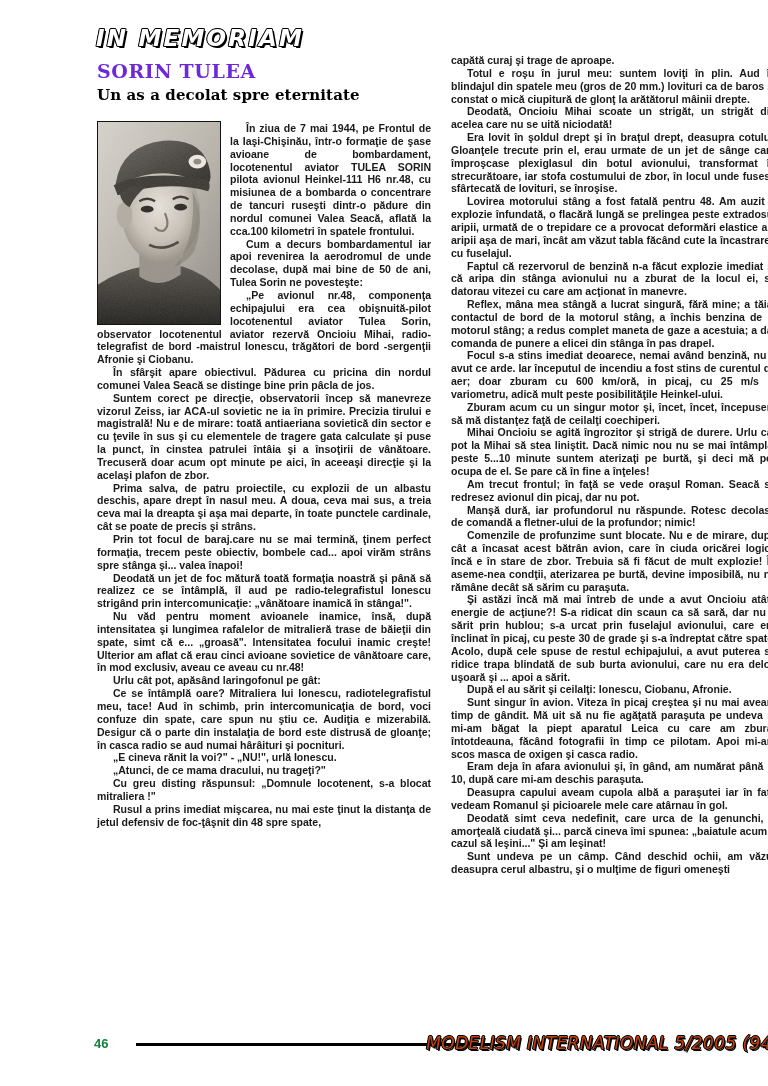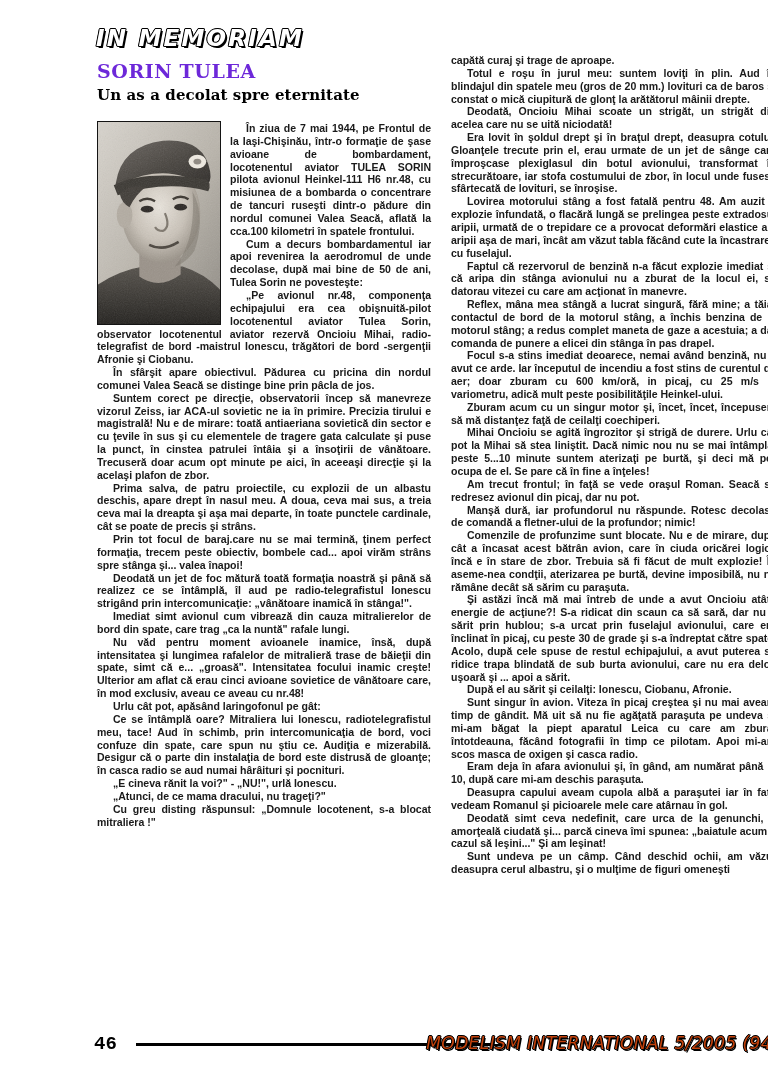--- a/index.html
+++ b/index.html
@@ -132,24 +132,24 @@
     position: absolute;
     left: 0;
     top: 1034px;
     width: 768px;
     height: 30px;
   }
   .folio {
     position: absolute;
     left: 48px;
     top: 0px;
-    font-family: Liberation Mono, monospace;
-    font-weight: bold;
-    font-size: 19px;
-    color: #000000;
+    font-family: Liberation Sans, sans-serif;
+    font-weight: bold;
+    font-size: 13px;
+    color: #15803d;
     line-height: 20px;
   }
   .footer-rule {
     position: absolute;
     left: 90px;
     top: 9px;
     width: 358px;
     height: 3px;
     background: #000000;
   }
@@ -260,27 +260,27 @@
   <div class="col col-left">
     <div class="photo-shim"></div>
     <p>În ziua de 7 mai 1944, pe Frontul de la Iaşi-Chişinău, într-o formaţie de şase avioane de bombardament, locotenentul aviator TULEA SORIN pilota avionul Heinkel-111 H6 nr.48, cu misiunea de a bombarda o concentrare de tancuri ruseşti dintr-o pădure din nordul comunei Valea Seacă, aflată la cca.100 kilometri în spatele frontului.</p>
     <p>Cum a decurs bombardamentul iar apoi revenirea la aerodromul de unde decolase, după mai bine de 50 de ani, Tulea Sorin ne povesteşte:</p>
     <p>„Pe avionul nr.48, componenţa echipajului era cea obişnuită-pilot locotenentul aviator Tulea Sorin, observator locotenentul aviator rezervă Oncioiu Mihai, radio-telegrafist de bord -maistrul Ionescu, trăgători de bord -sergenţii Afronie şi Ciobanu.</p>
     <p>În sfârşit apare obiectivul. Pădurea cu pricina din nordul comunei Valea Seacă se distinge bine prin pâcla de jos.</p>
     <p>Suntem corect pe direcţie, observatorii încep să manevreze vizorul Zeiss, iar ACA-ul sovietic ne ia în primire. Precizia tirului e magistrală! Nu e de mirare: toată antiaeriana sovietică din sector e cu ţevile în sus şi cu elementele de tragere gata calculate şi puse la punct, în cinstea patrulei întâia şi a însoţirii de vânătoare. Trecuseră doar acum opt minute pe aici, în aceeaşi direcţie şi la acelaşi plafon de zbor.</p>
     <p>Prima salva, de patru proiectile, cu explozii de un albastu deschis, apare drept în nasul meu. A doua, ceva mai sus, a treia ceva mai la dreapta şi aşa mai departe, în toate punctele cardinale, cât se poate de precis şi strâns.</p>
     <p>Prin tot focul de baraj.care nu se mai termină, ţinem perfect formaţia, trecem peste obiectiv, bombele cad... apoi virăm strâns spre stânga şi... valea înapoi!</p>
     <p>Deodată un jet de foc mătură toată formaţia noastră şi până să realizez ce se întâmplă, îl aud pe radio-telegrafistul Ionescu strigând prin intercomunicaţie: „vânătoare inamică în stânga!".</p>
-    <p>Imediat simt avionul cum vibrează din cauza mitralierelor de bord din spate, care trag „ca la nuntă" rafale lungi.</p>
     <p>Nu văd pentru moment avioanele inamice, însă, după intensitatea şi lungimea rafalelor de mitralieră trase de băieţii din spate, simt că e... „groasă". Intensitatea focului inamic creşte! Ulterior am aflat că erau cinci avioane sovietice de vânătoare care, în mod exclusiv, aveau ce aveau cu nr.48!</p>
     <p>Urlu cât pot, apăsând laringofonul pe gât:</p>
     <p>Ce se întâmplă oare? Mitraliera lui Ionescu, radiotelegrafistul meu, tace! Aud în schimb, prin intercomunicaţia de bord, voci confuze din spate, care spun nu ştiu ce. Audiţia e mizerabilă. Desigur că o parte din instalaţia de bord este distrusă de gloanţe; în casca radio se aud numai hârâituri şi pocnituri.</p>
     <p>„E cineva rănit la voi?" - „NU!", urlă Ionescu.</p>
     <p>„Atunci, de ce mama dracului, nu trageţi?"</p>
     <p>Cu greu disting răspunsul: „Domnule locotenent, s-a blocat mitraliera !"</p>
+    <p>Rusul a prins imediat mişcarea, nu mai este ţinut la distanţa de jetul defensiv de foc-ţâşnit din 48 spre spate,</p>
   </div>
 
   <div class="col col-right">
     <p class="noindent">capătă curaj şi trage de aproape.</p>
     <p>Totul e roşu în jurul meu: suntem loviţi în plin. Aud în blindajul din spatele meu (gros de 20 mm.) lovituri ca de baros şi constat o mică ciupitură de glonţ la arătătorul mâinii drepte.</p>
     <p>Deodată, Oncioiu Mihai scoate un strigăt, un strigăt din acelea care nu se uită niciodată!</p>
     <p>Era lovit în şoldul drept şi în braţul drept, deasupra cotului. Gloanţele trecute prin el, erau urmate de un jet de sânge care împroşcase plexiglasul din botul avionului, transformat în strecurătoare, iar stofa costumului de zbor, în locul unde fusese sfârtecată de lovituri, se înroşise.</p>
     <p>Lovirea motorului stâng a fost fatală pentru 48. Am auzit o explozie înfundată, o flacără lungă se prelingea peste extradosul aripii, urmată de o trepidare ce a provocat deformări elastice ale aripii aşa de mari, încât am văzut tabla făcând cute la încastrarea cu fuselajul.</p>
     <p>Faptul că rezervorul de benzină n-a făcut explozie imediat şi că aripa din stânga avionului nu a zburat de la locul ei, se datorau vitezei cu care am acţionat în manevre.</p>
     <p>Reflex, mâna mea stângă a lucrat singură, fără mine; a tăiat contactul de bord de la motorul stâng, a închis benzina de la motorul stâng; a redus complet maneta de gaze a acestuia; a dat comanda de punere a elicei din stânga în pas drapel.</p>

